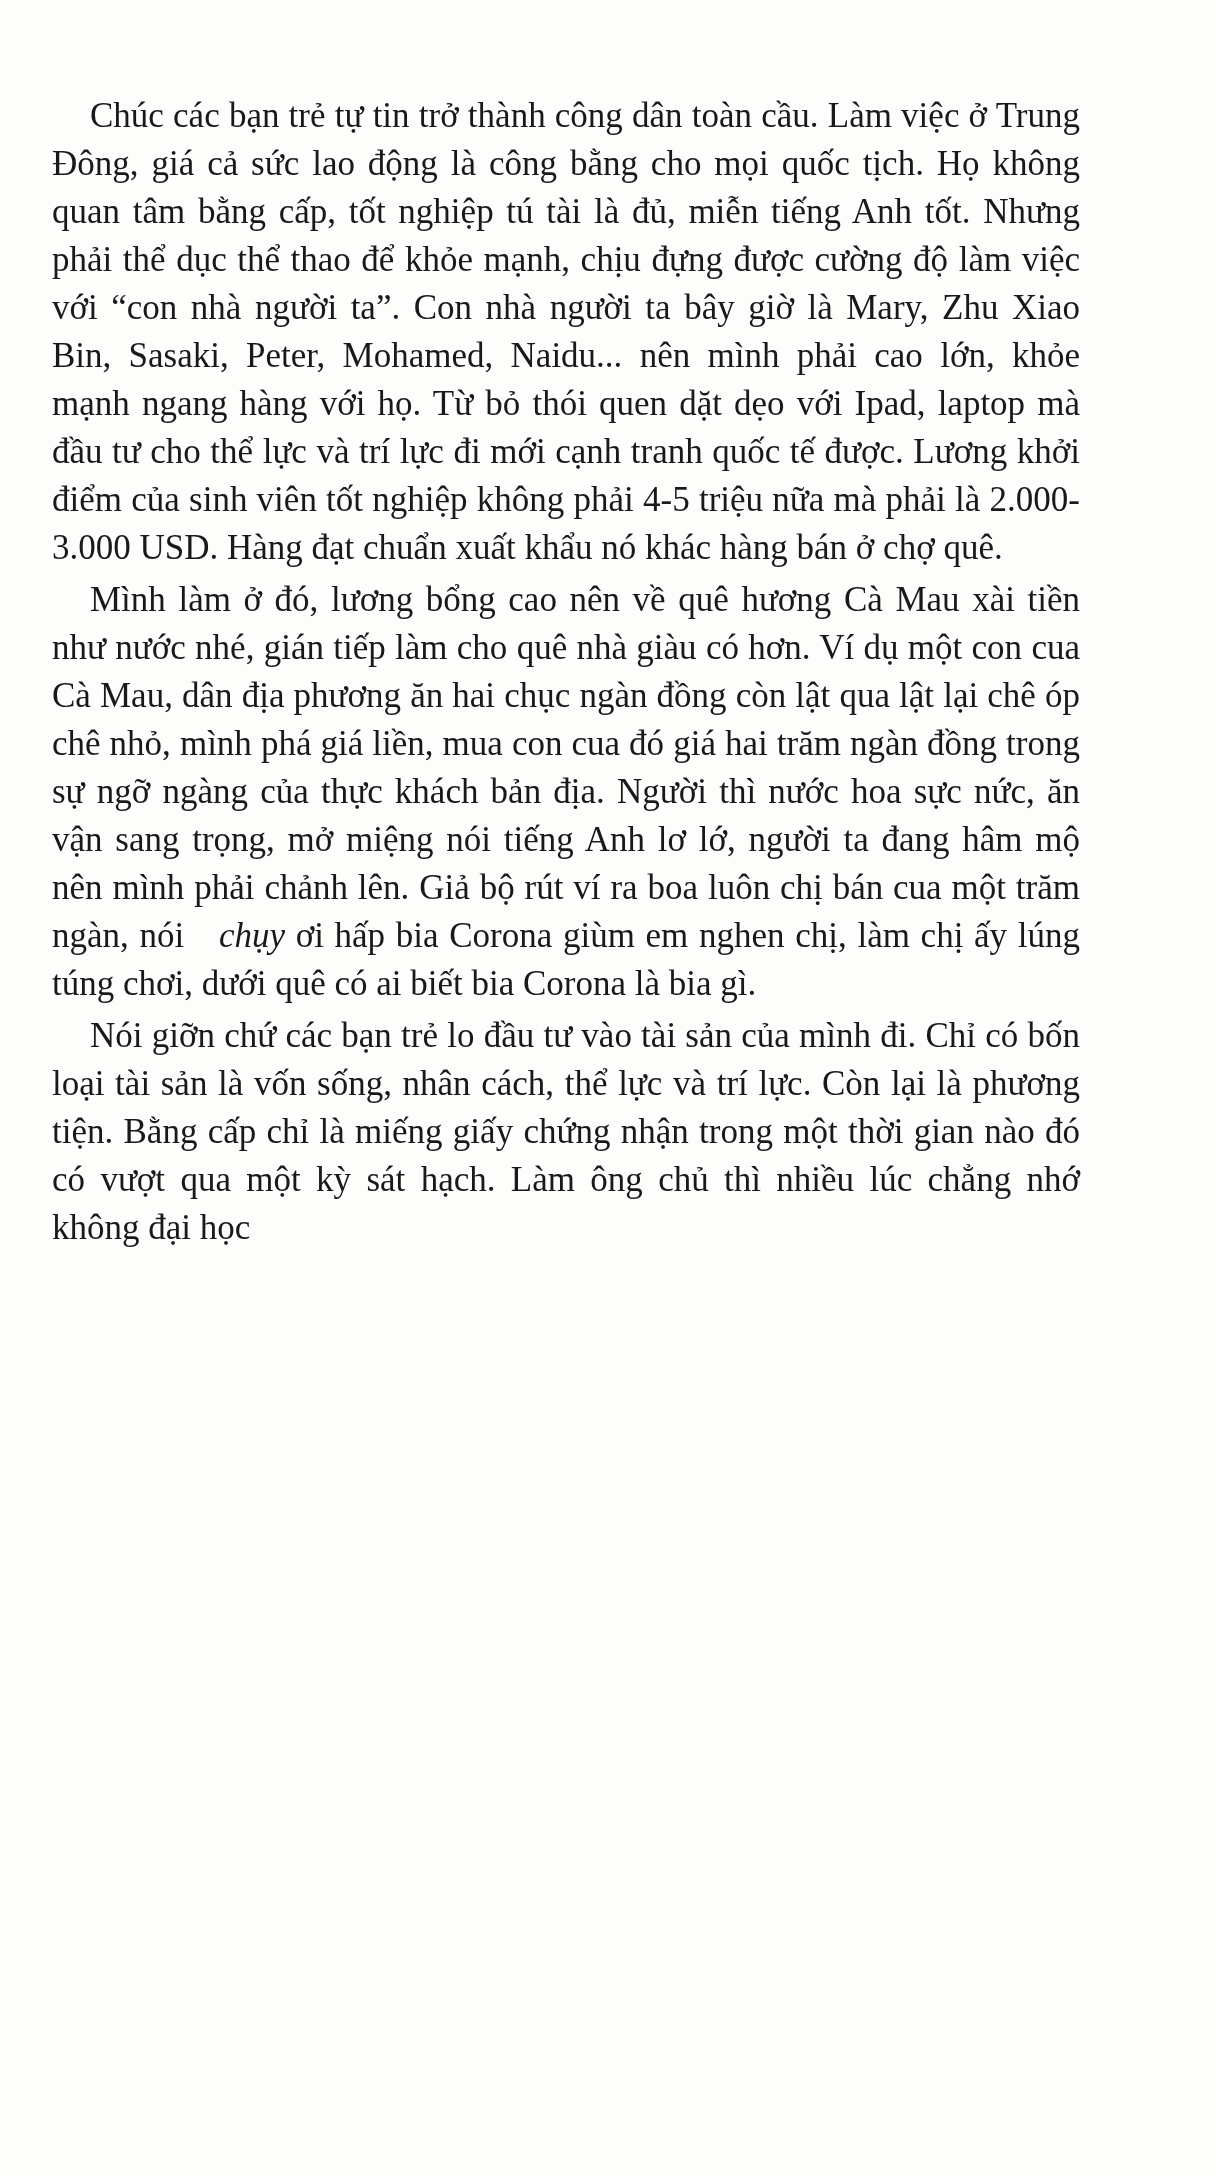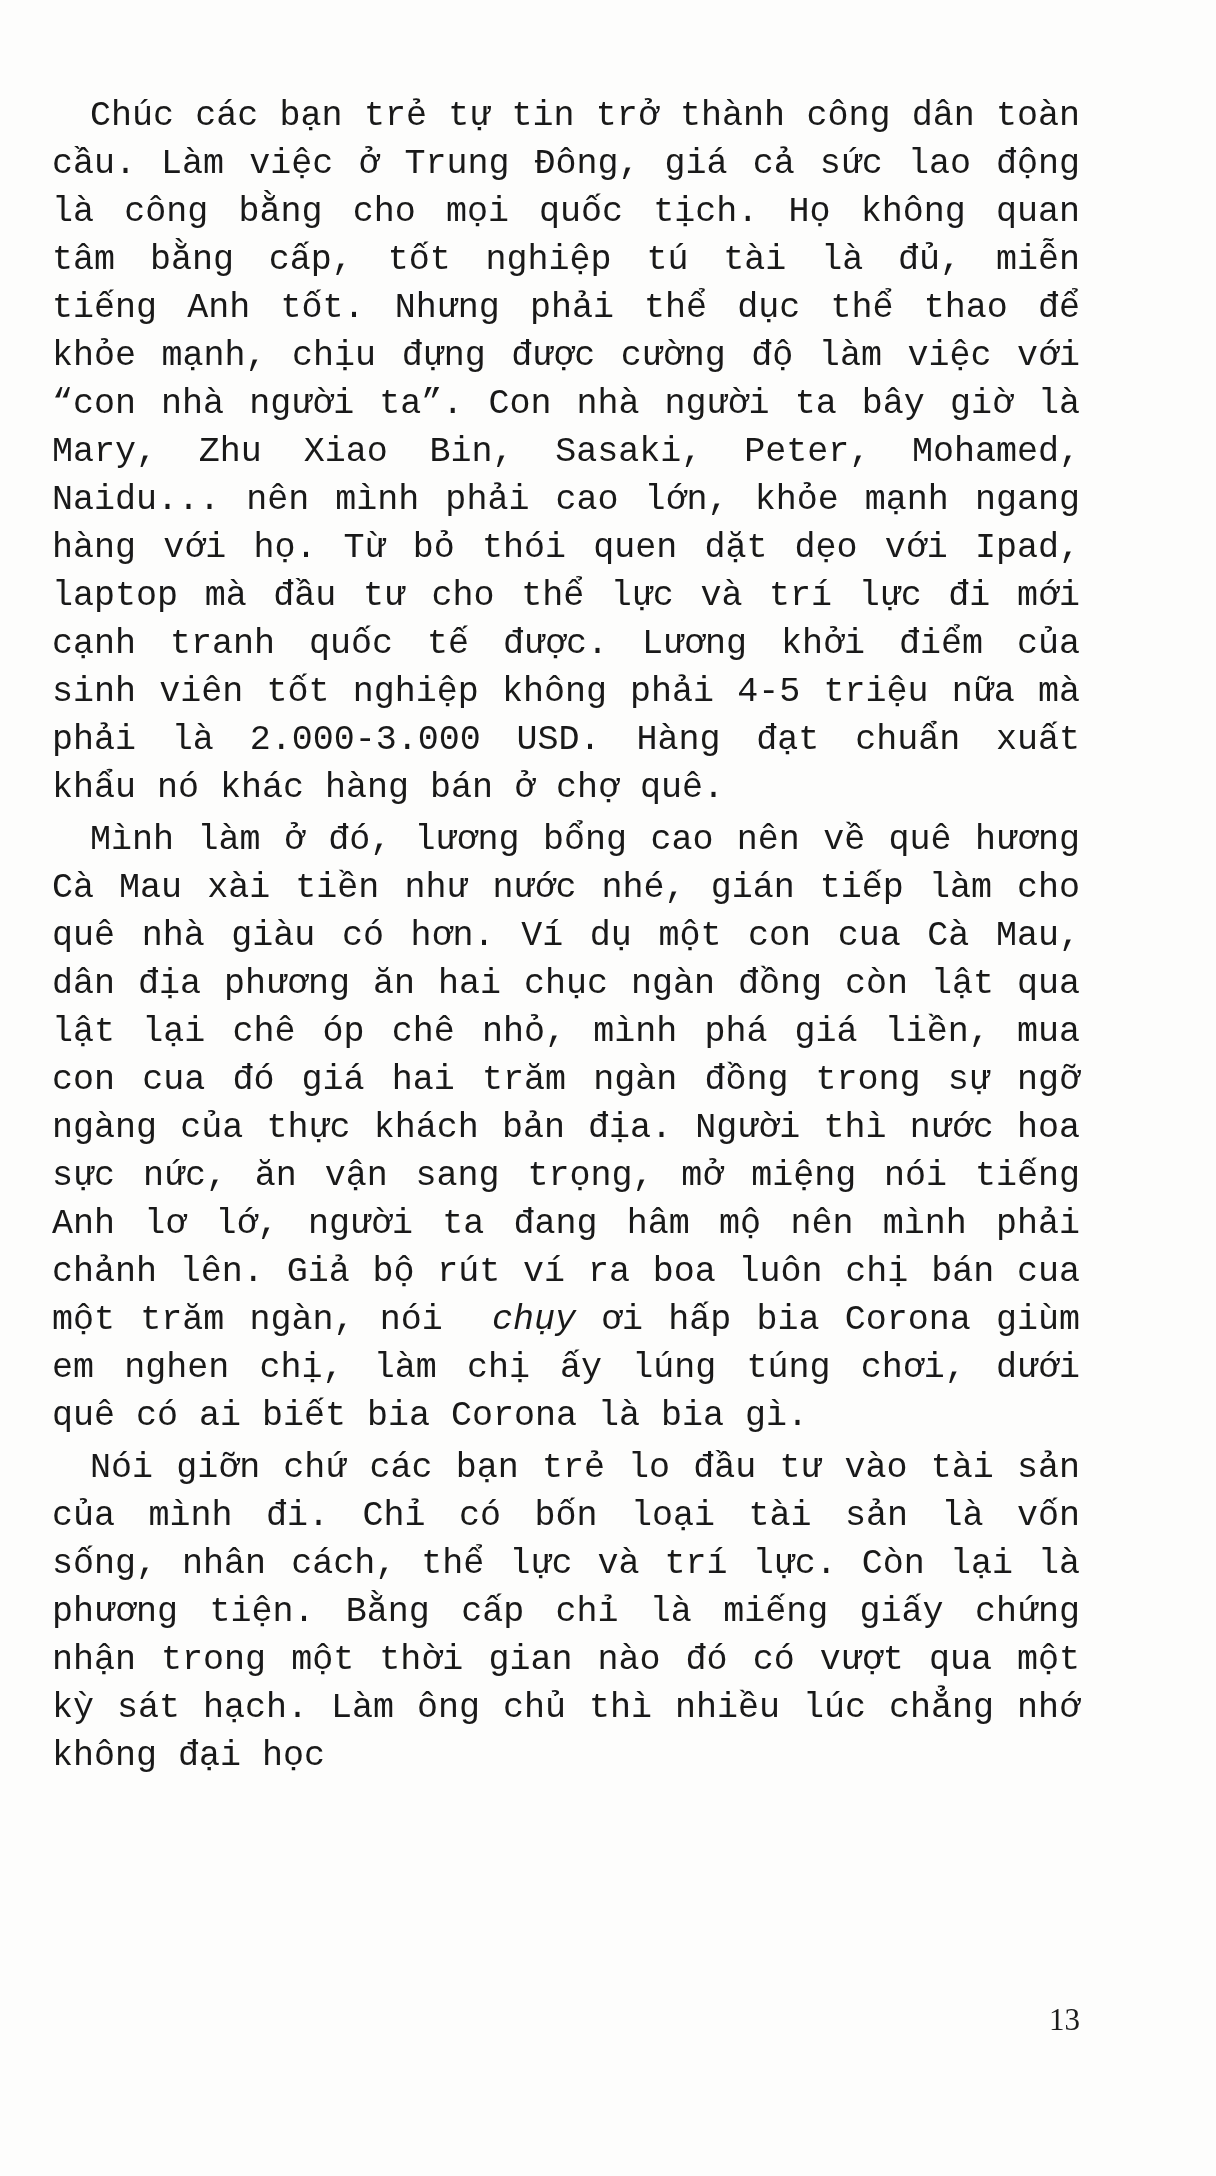--- a/index.html
+++ b/index.html
@@ -25,21 +25,20 @@
     top: 92px;
     left: 52px;
     width: 1028px;
     font-size: 35px;
     line-height: 48px;
     text-align: justify;
   }
   .para {
     margin: 0 0 4px 0;
     text-indent: 38px;
-    font-family: Liberation Mono, monospace;
   }
   .para span.italic {
     font-style: italic;
     margin-left: 24px;
   }
   .page-number {
     position: absolute;
     top: 2002px;
     left: 52px;
     width: 1028px;
@@ -51,14 +50,13 @@
 </style>
 </head>
 <body>
 
 <div class="page">
   <div class="text-block">
     <p class="para"><span>Chúc các bạn trẻ tự tin trở thành công dân toàn cầu. Làm việc ở Trung Đông, giá cả sức lao động là công bằng cho mọi quốc tịch. Họ không quan tâm bằng cấp, tốt nghiệp tú tài là đủ, miễn tiếng Anh tốt. Nhưng phải thể dục thể thao để khỏe mạnh, chịu đựng được cường độ làm việc với “con nhà người ta”. Con nhà người ta bây giờ là Mary, Zhu Xiao Bin, Sasaki, Peter, Mohamed, Naidu... nên mình phải cao lớn, khỏe mạnh ngang hàng với họ. Từ bỏ thói quen dặt dẹo với Ipad, laptop mà đầu tư cho thể lực và trí lực đi mới cạnh tranh quốc tế được. Lương khởi điểm của sinh viên tốt nghiệp không phải 4-5 triệu nữa mà phải là 2.000-3.000 USD. Hàng đạt chuẩn xuất khẩu nó khác hàng bán ở chợ quê.</span></p>
     <p class="para"><span>Mình làm ở đó, lương bổng cao nên về quê hương Cà Mau xài tiền như nước nhé, gián tiếp làm cho quê nhà giàu có hơn. Ví dụ một con cua Cà Mau, dân địa phương ăn hai chục ngàn đồng còn lật qua lật lại chê óp chê nhỏ, mình phá giá liền, mua con cua đó giá hai trăm ngàn đồng trong sự ngỡ ngàng của thực khách bản địa. Người thì nước hoa sực nức, ăn vận sang trọng, mở miệng nói tiếng Anh lơ lớ, người ta đang hâm mộ nên mình phải chảnh lên. Giả bộ rút ví ra boa luôn chị bán cua một trăm ngàn, nói </span><span class="italic">chụy</span><span> ơi hấp bia Corona giùm em nghen chị, làm chị ấy lúng túng chơi, dưới quê có ai biết bia Corona là bia gì.</span></p>
     <p class="para"><span>Nói giỡn chứ các bạn trẻ lo đầu tư vào tài sản của mình đi. Chỉ có bốn loại tài sản là vốn sống, nhân cách, thể lực và trí lực. Còn lại là phương tiện. Bằng cấp chỉ là miếng giấy chứng nhận trong một thời gian nào đó có vượt qua một kỳ sát hạch. Làm ông chủ thì nhiều lúc chẳng nhớ không đại học</span></p>
   </div>
-  <div class="page-number">13</div>
 </div>
 
 </body></html>

